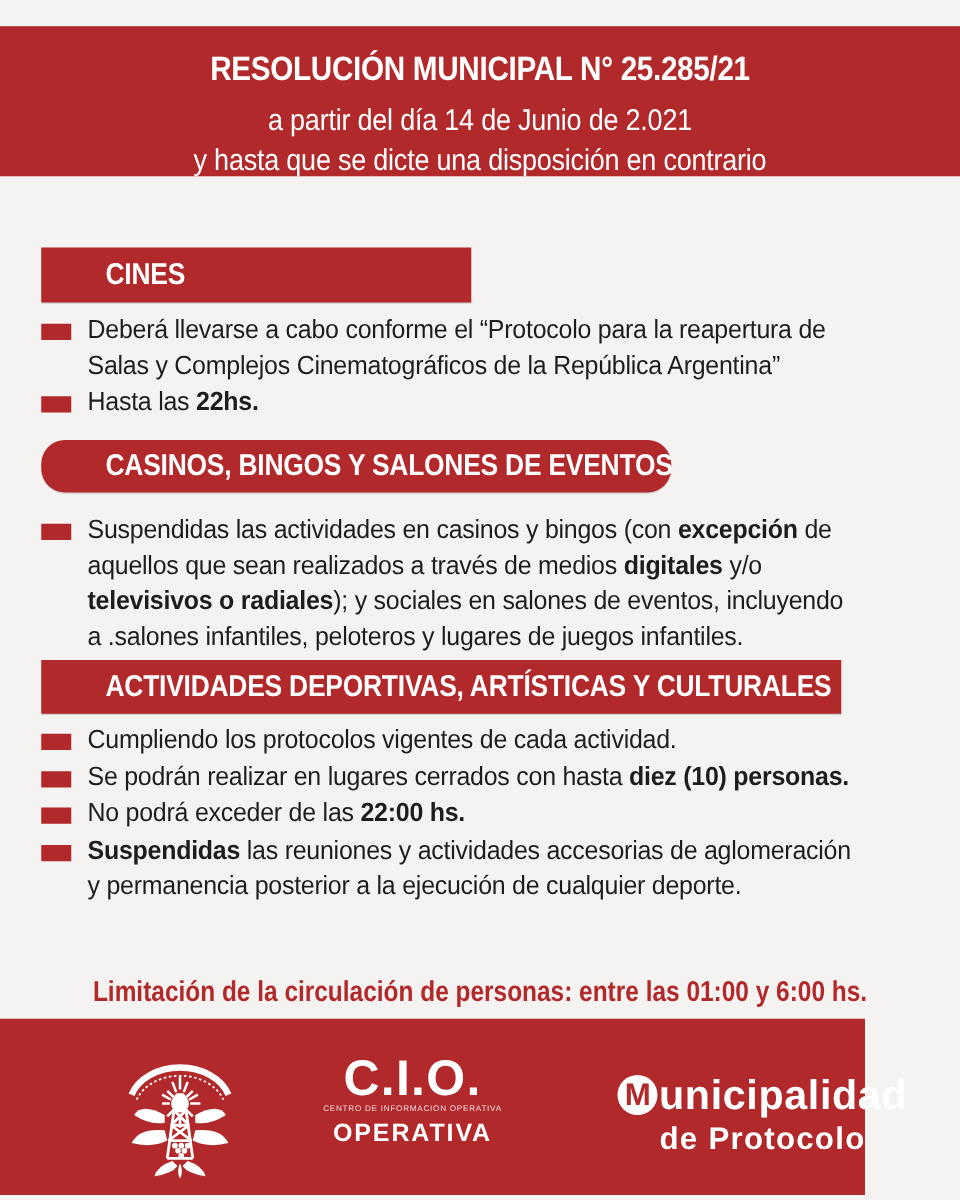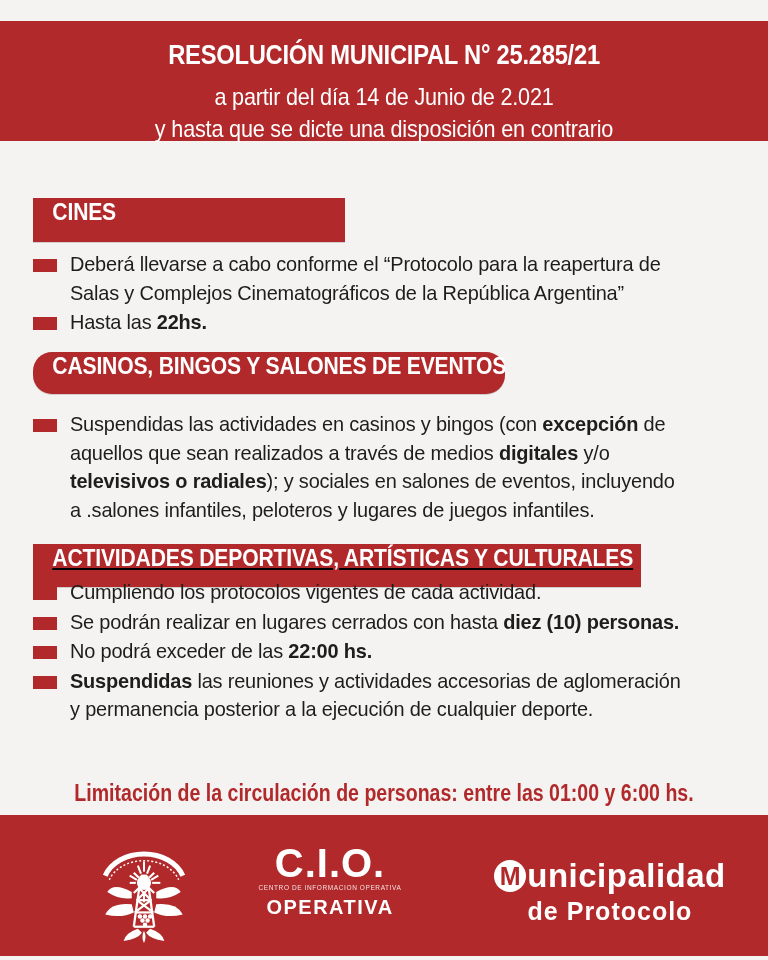--- a/index.html
+++ b/index.html
@@ -35,31 +35,32 @@
     font-size:24px;font-weight:normal;letter-spacing:-0.2px;
     transform:scaleX(0.9);transform-origin:center top;
     white-space:nowrap;
   }
   .header-sub.l1{top:62px;}
   .header-sub.l2{top:94px;}
   
   .section-banner{
     position:absolute;left:33px;height:44px;
     background:var(--red);
-    display:flex;
+    display:flex;align-items:center;
     box-shadow:0 1px 0 rgba(0,0,0,0.15);
+    padding-left:32px;
   }
   .section-banner .label{
     color:var(--white);font-size:24px;font-weight:bold;
     padding-left:22px;white-space:nowrap;letter-spacing:-0.2px;
     transform:scaleX(0.88);transform-origin:left center;
   }
   .banner-cines{top:198px;width:312px;}
   .banner-casinos{top:352px;width:472px;height:42px;border-radius:19px;}
-  .banner-actividades{top:544px;width:608px;height:43px;text-decoration:underline;}
+  .banner-actividades{top:528px;width:608px;height:43px;}
   
   .bullets{
     position:absolute;left:33px;right:10px;
   }
   .bullets-cines{top:250px;}
   .bullets-casinos{top:410px;}
   .bullets-actividades{top:578px;}
   .bullet-row{display:flex;align-items:flex-start;margin:0 0 1px 0;}
   .bullet-square{
     flex:none;width:24px;height:13px;background:var(--red);
@@ -75,21 +76,21 @@
   
   .restriction{
     position:absolute;left:0;top:780px;width:100%;
     text-align:center;color:var(--red);
     font-size:23px;font-weight:bold;
     transform:scaleX(0.85);transform-origin:center top;
     white-space:nowrap;
   }
   
   .footer-band{
-    position:absolute;left:0;top:815px;width:768px;height:141px;
+    position:absolute;left:0;top:815px;width:692px;height:141px;
     background:var(--red);
   }
   .emblem{
     position:absolute;left:93px;top:22px;width:102px;height:106px;
   }
   .cio{
     position:absolute;left:250px;top:28px;width:160px;
     text-align:center;color:var(--white);
   }
   .cio-acronym{

